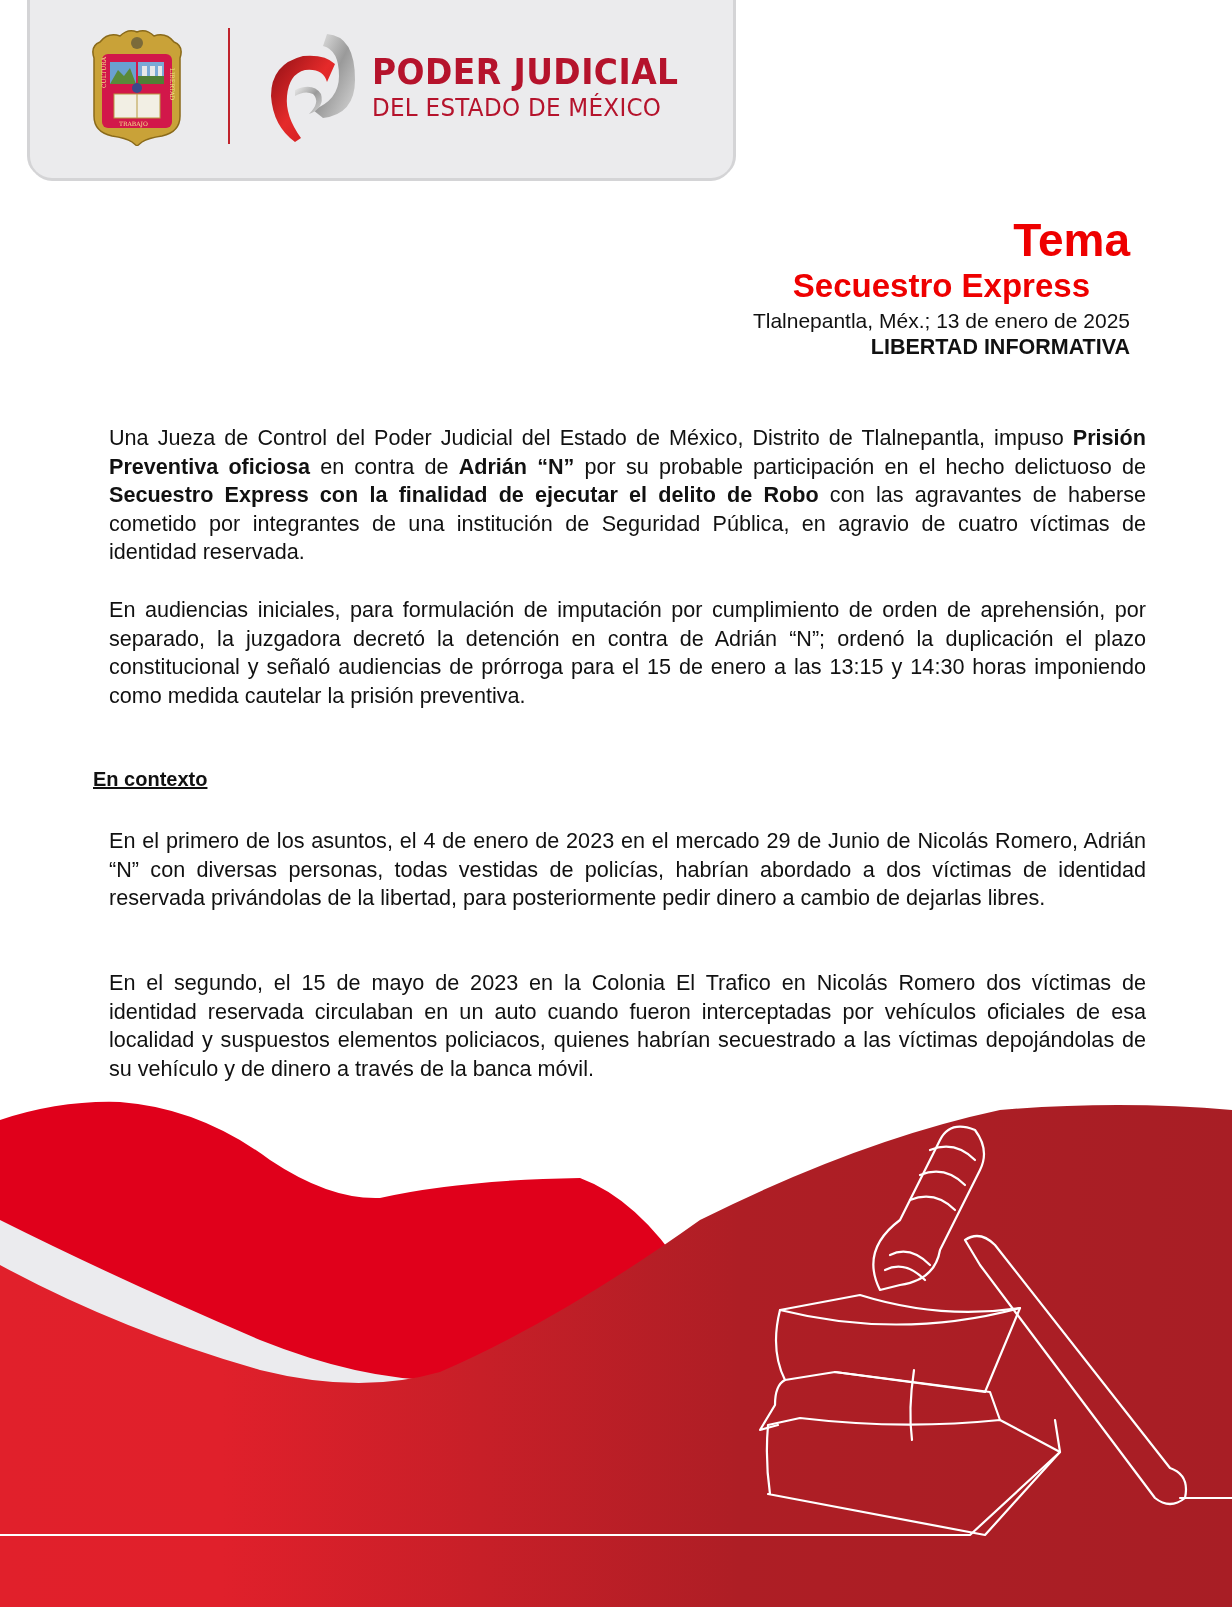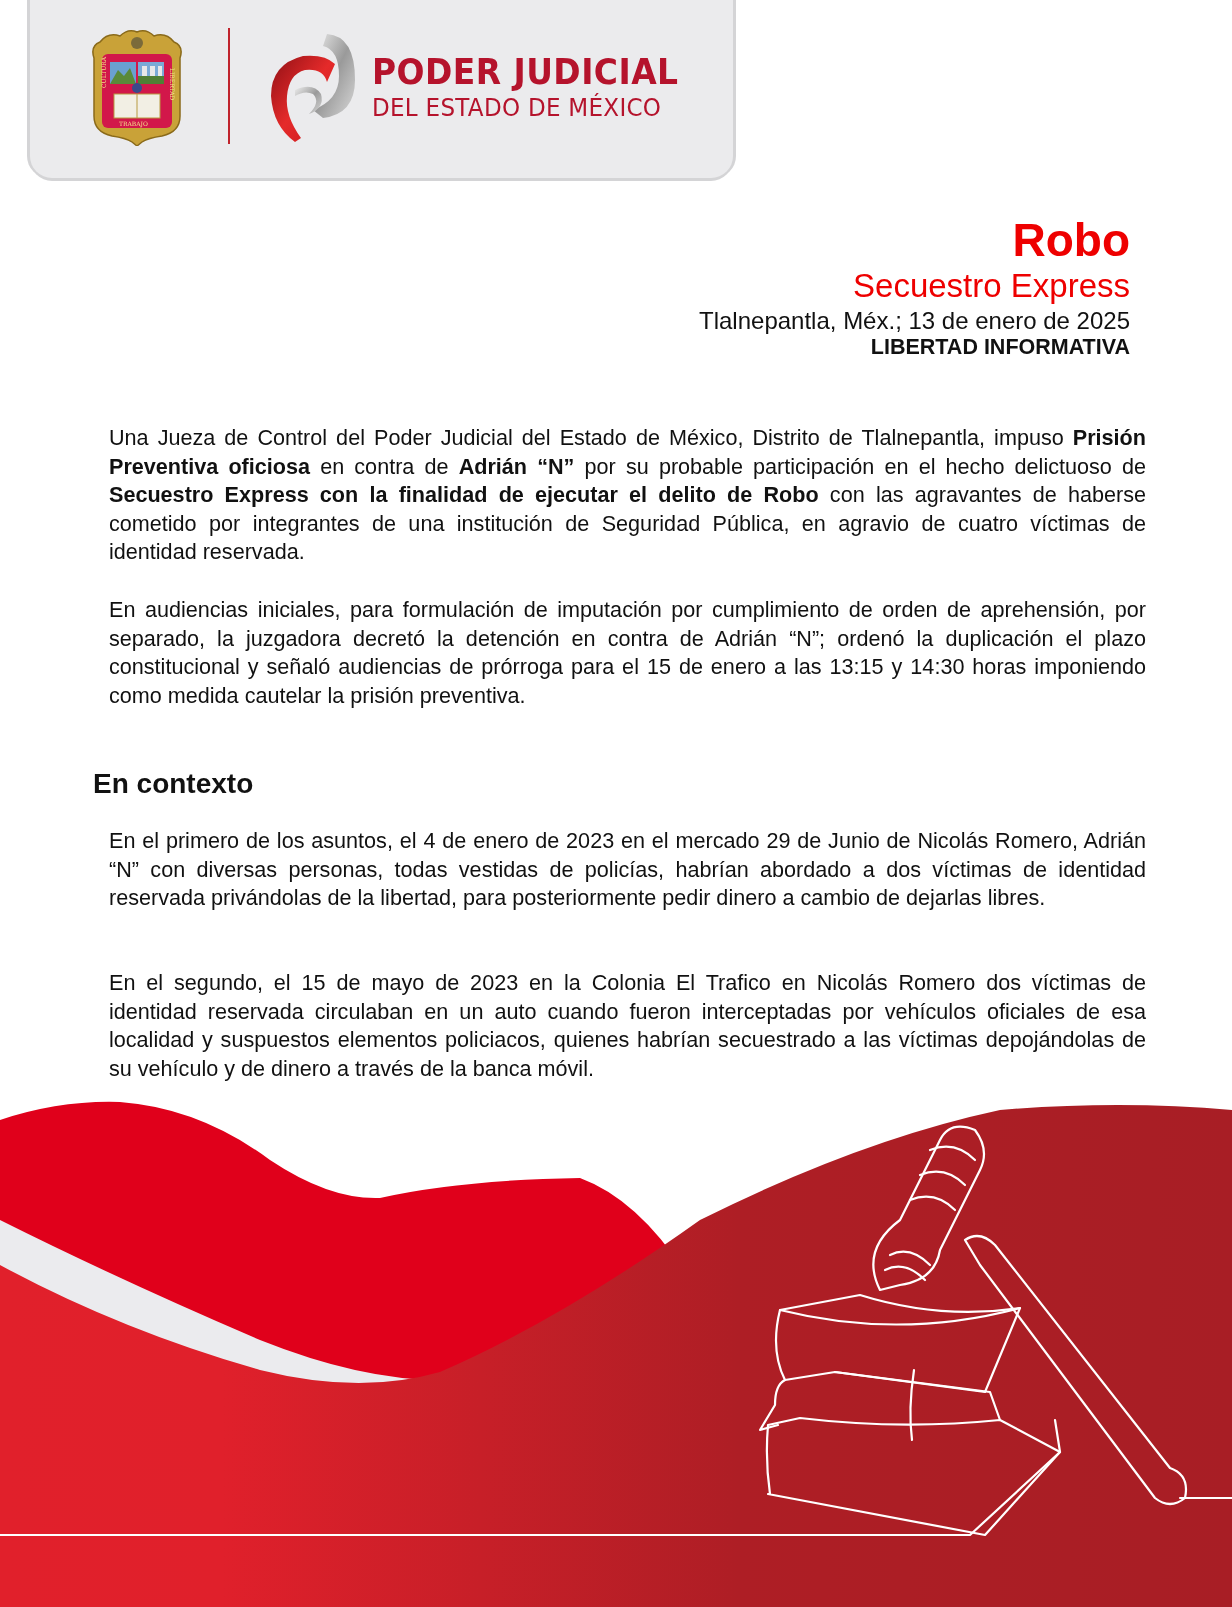--- a/index.html
+++ b/index.html
@@ -34,31 +34,31 @@
     position: absolute; left: 372px; top: 93px;
     color: #b5132c; font-size: 24.5px; letter-spacing: 0.3px;
     font-family: "DejaVu Sans", sans-serif; transform: scaleX(0.94); transform-origin: left;
     white-space: nowrap;
   }
   
   .title-block {
     position: absolute; right: 102px; top: 212px; text-align: right;
   }
   .tema { color: #ee0000; font-weight: bold; font-size: 46px; line-height: 56px; }
-  .subject { color: #ee0000; font-weight: normal; font-size: 33px; line-height: 40px; margin-top: -2px; }
-  .place-date { font-size: 24px; line-height: 26px; margin-top: 2px; }
+  .subject { color: #ee0000; font-weight: bold; font-size: 33px; line-height: 40px; margin-top: -2px; text-align: center; }
+  .place-date { font-size: 21px; line-height: 26px; margin-top: 2px; }
   .doc-type { font-size: 21.5px; line-height: 26px; font-weight: bold; }
   
   .body-text {
     position: absolute; left: 109px; width: 1037px;
     font-size: 21.6px; line-height: 28.6px; text-align: justify;
   }
   .p1 { top: 424px; }
   .p2 { top: 596px; }
-  .section-heading { position: absolute; left: 93px; top: 768px; font-size: 28px; font-weight: bold; }
+  .section-heading { position: absolute; left: 93px; top: 768px; font-size: 20px; font-weight: bold; text-decoration: underline; }
   .p3 { top: 827px; }
   .p4 { top: 969px; }
   .body-text b { font-weight: bold; }
   
   .footer-art { position: absolute; left: 0; top: 1080px; width: 1232px; height: 527px; }
 </style>
 </head>
 <body>
 
 <div class="header-card"></div>
@@ -99,21 +99,21 @@
   </defs>
   <path d="M62 4 Q90 6 90 50 Q90 84 58 88 L48 80 Q74 70 74 46 Q74 20 58 16 Z" fill="url(#gg)"></path>
   <path d="M70 34 Q60 24 38 26 Q6 34 6 66 Q8 96 30 112 L36 108 Q20 86 22 66 Q24 44 40 40 Q58 38 62 52 Z" fill="url(#rg)"></path>
   <path d="M30 60 Q48 52 56 64 Q60 78 44 84 Q56 72 48 64 Q40 60 30 66 Z" fill="url(#gg)"></path>
 </svg>
 
 <div class="pj-title">PODER JUDICIAL</div>
 <div class="pj-sub">DEL ESTADO DE MÉXICO</div>
 
 <div class="title-block">
-  <div class="tema">Robo</div>
+  <div class="tema">Tema</div>
   <div class="subject">Secuestro Express</div>
   <div class="place-date">Tlalnepantla, Méx.; 13 de enero de 2025</div>
   <div class="doc-type">LIBERTAD INFORMATIVA</div>
 </div>
 
 <div class="body-text p1"><span>Una Jueza de Control del Poder Judicial del Estado de México, Distrito de Tlalnepantla, impuso </span><b>Prisión Preventiva oficiosa</b><span> en contra de </span><b>Adrián “N”</b><span> por su probable participación en el hecho delictuoso de </span><b>Secuestro Express con la finalidad de ejecutar el delito de Robo</b><span> con las agravantes de haberse cometido por integrantes de una institución de Seguridad Pública, en agravio de cuatro víctimas de identidad reservada.</span></div>
 
 <div class="body-text p2">En audiencias iniciales, para formulación de imputación por cumplimiento de orden de aprehensión, por separado, la juzgadora decretó la detención en contra de Adrián “N”; ordenó la duplicación el plazo constitucional y señaló audiencias de prórroga para el 15 de enero a las 13:15 y 14:30 horas imponiendo como medida cautelar la prisión preventiva.</div>
 
 <div class="section-heading">En contexto</div>

